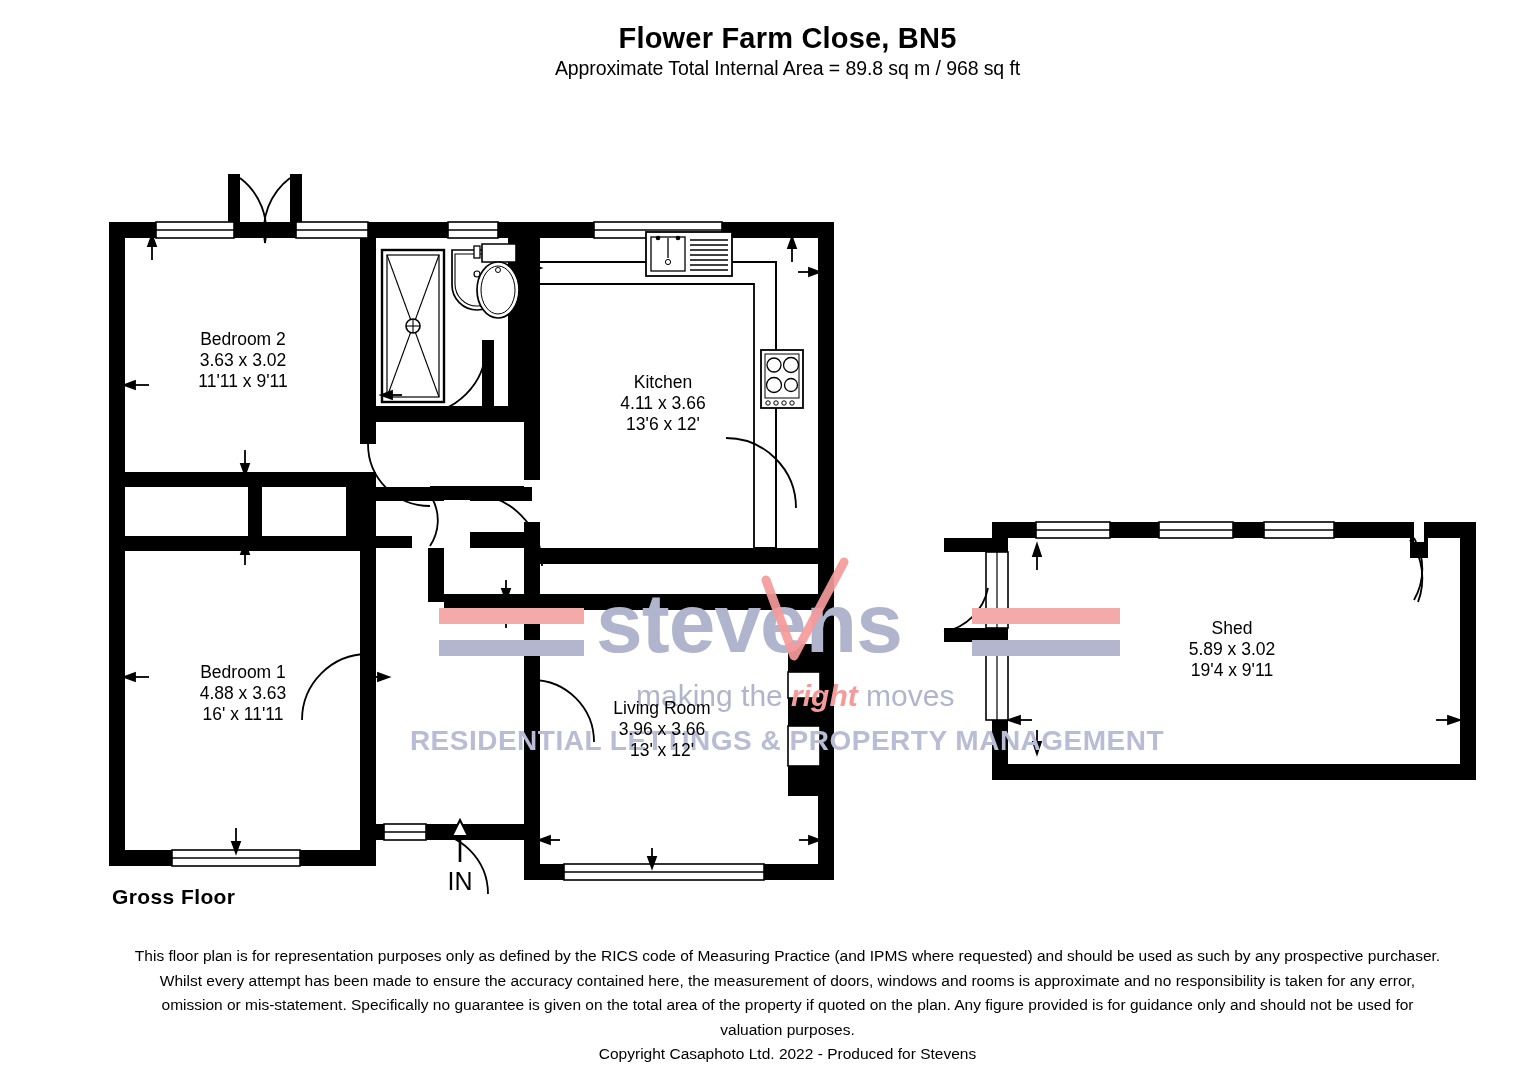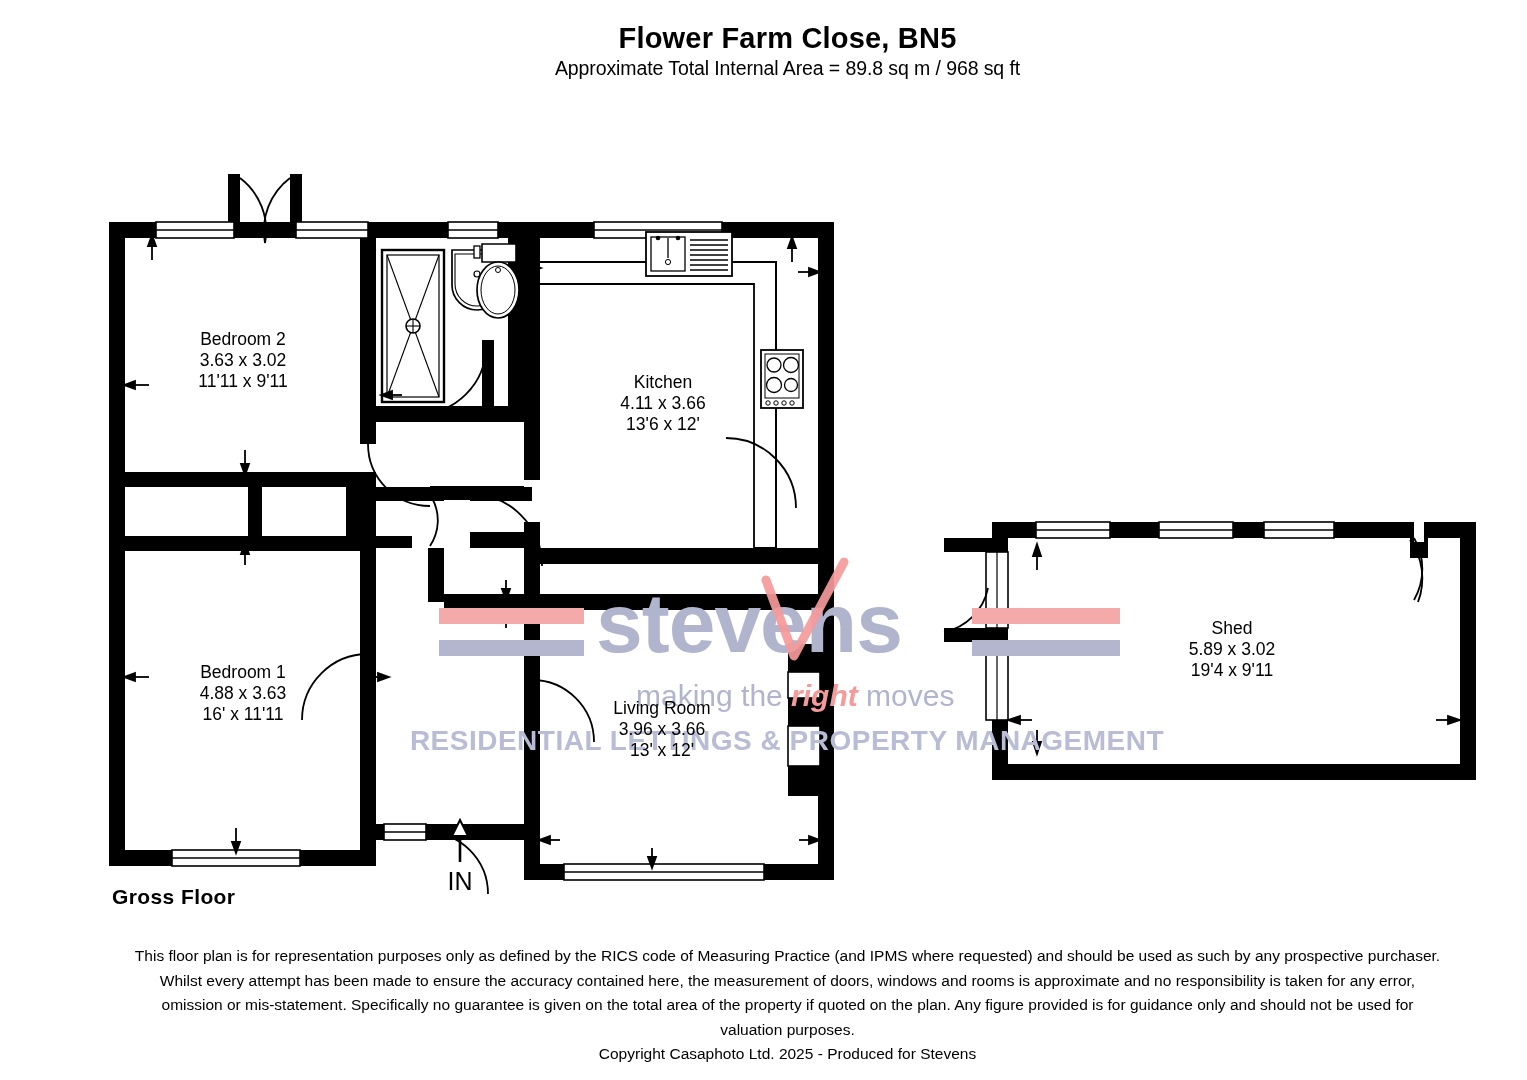--- a/index.html
+++ b/index.html
@@ -462,16 +462,16 @@
         </g>
       </g>
 
     </svg>
   </div>
 
   <div class="floor-caption">Gross Floor</div>
 
   <div class="disclaimer">
     <p>This floor plan is for representation purposes only as defined by the RICS code of Measuring Practice (and IPMS where requested) and should be used as such by any prospective purchaser. Whilst every attempt has been made to ensure the accuracy contained here, the measurement of doors, windows and rooms is approximate and no responsibility is taken for any error, omission or mis-statement. Specifically no guarantee is given on the total area of the property if quoted on the plan. Any figure provided is for guidance only and should not be used for valuation purposes.</p>
-    <p class="copyright">Copyright Casaphoto Ltd. 2025 - Produced for Stevens</p>
+    <p class="copyright">Copyright Casaphoto Ltd. 2022 - Produced for Stevens</p>
   </div>
 
 </div>
 
 </body></html>

